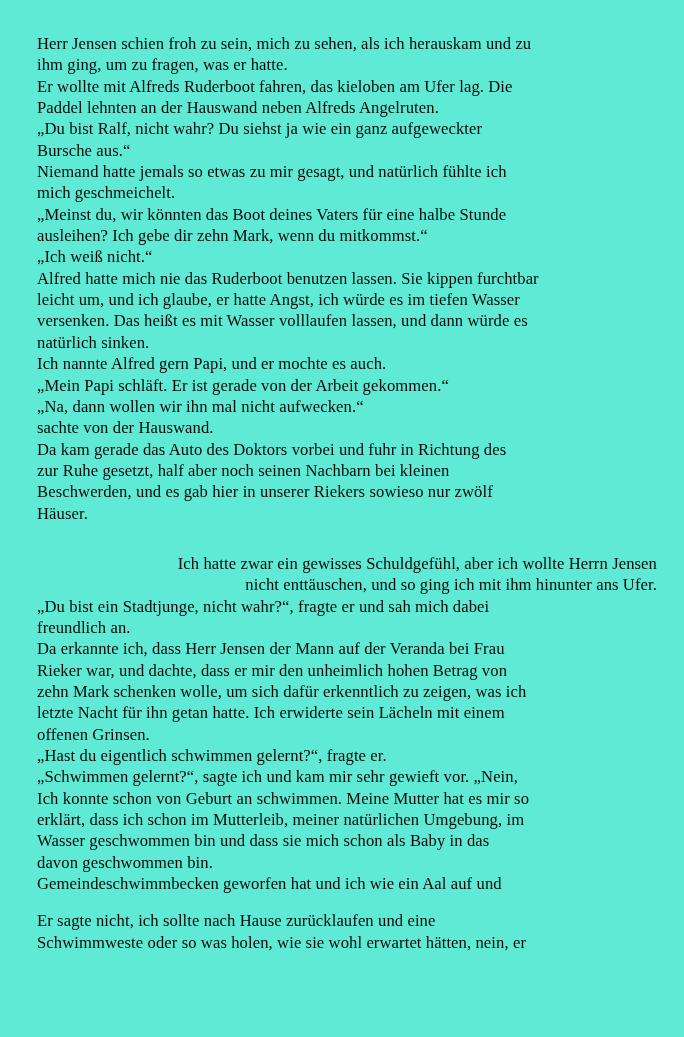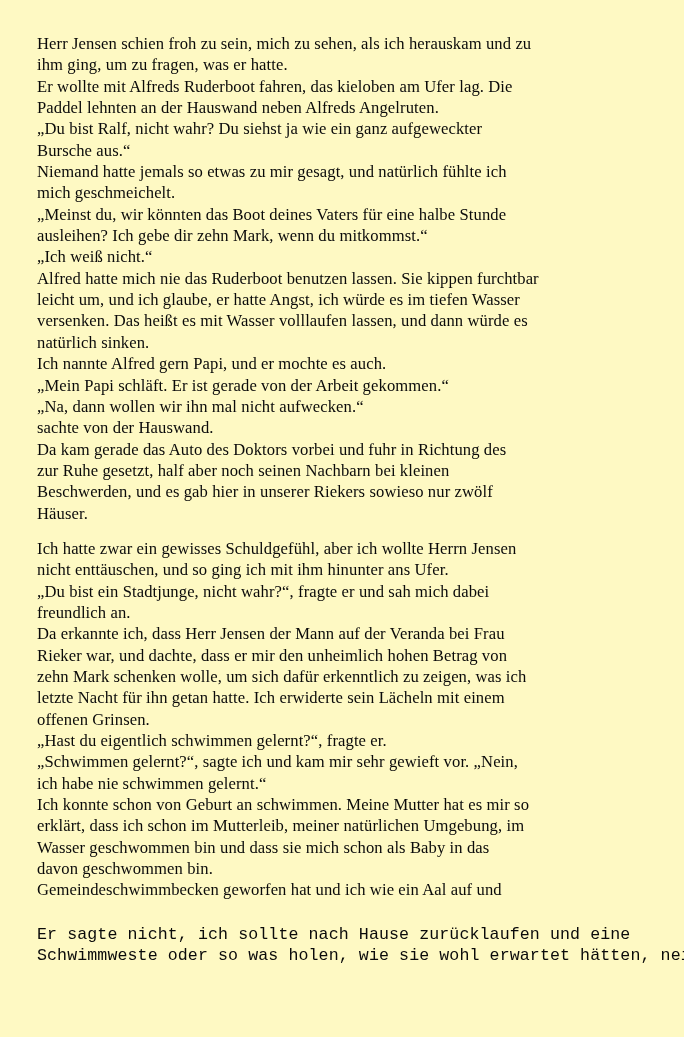--- a/index.html
+++ b/index.html
@@ -10,45 +10,45 @@
   body {
     width: 684px;
     height: 1037px;
     position: relative;
     overflow: hidden;
     font-family: "Liberation Serif", "DejaVu Serif", serif;
   }
   .page {
     position: absolute;
     inset: 0;
-    background: #fef9c3;
+    background: #5eead4;
   }
   .text-column {
     position: absolute;
     top: 33px;
     left: 37px;
     width: 620px;
     color: #0a0a0a;
     font-size: 16.6px;
     line-height: 21.35px;
     letter-spacing: 0.1px;
   }
   .paragraph {
     margin: 0;
     padding: 0;
   }
   .line {
     white-space: pre;
   }
   .gap-blank-line {
-    margin-top: 14px;
+    margin-top: 29px;
+    text-align: right;
   }
   .gap-small {
-    margin-top: 23px;
-    font-family: Liberation Mono, monospace;
+    margin-top: 16px;
   }
 </style>
 </head>
 <body style="background: rgb(255, 255, 255);">
 
 <main class="page">
   <div class="text-column" style="color: rgb(10, 10, 10);">
       <div class="paragraph">
         <div class="line">Herr Jensen schien froh zu sein, mich zu sehen, als ich herauskam und zu</div>
         <div class="line">ihm ging, um zu fragen, was er hatte.</div>
@@ -111,21 +111,20 @@
         <div class="line">Rieker war, und dachte, dass er mir den unheimlich hohen Betrag von</div>
         <div class="line">zehn Mark schenken wolle, um sich dafür erkenntlich zu zeigen, was ich</div>
         <div class="line">letzte Nacht für ihn getan hatte. Ich erwiderte sein Lächeln mit einem</div>
         <div class="line">offenen Grinsen.</div>
       </div>
       <div class="paragraph">
         <div class="line">„Hast du eigentlich schwimmen gelernt?“, fragte er.</div>
       </div>
       <div class="paragraph">
         <div class="line">„Schwimmen gelernt?“, sagte ich und kam mir sehr gewieft vor. „Nein,</div>
-        <div class="line">ich habe nie schwimmen gelernt.“</div>
       </div>
       <div class="paragraph">
         <div class="line">Ich konnte schon von Geburt an schwimmen. Meine Mutter hat es mir so</div>
         <div class="line">erklärt, dass ich schon im Mutterleib, meiner natürlichen Umgebung, im</div>
         <div class="line">Wasser geschwommen bin und dass sie mich schon als Baby in das</div>
         <div class="line">davon geschwommen bin.</div>
         <div class="line">Gemeindeschwimmbecken geworfen hat und ich wie ein Aal auf und</div>
       </div>
       <div class="paragraph gap-small">
         <div class="line">Er sagte nicht, ich sollte nach Hause zurücklaufen und eine</div>

